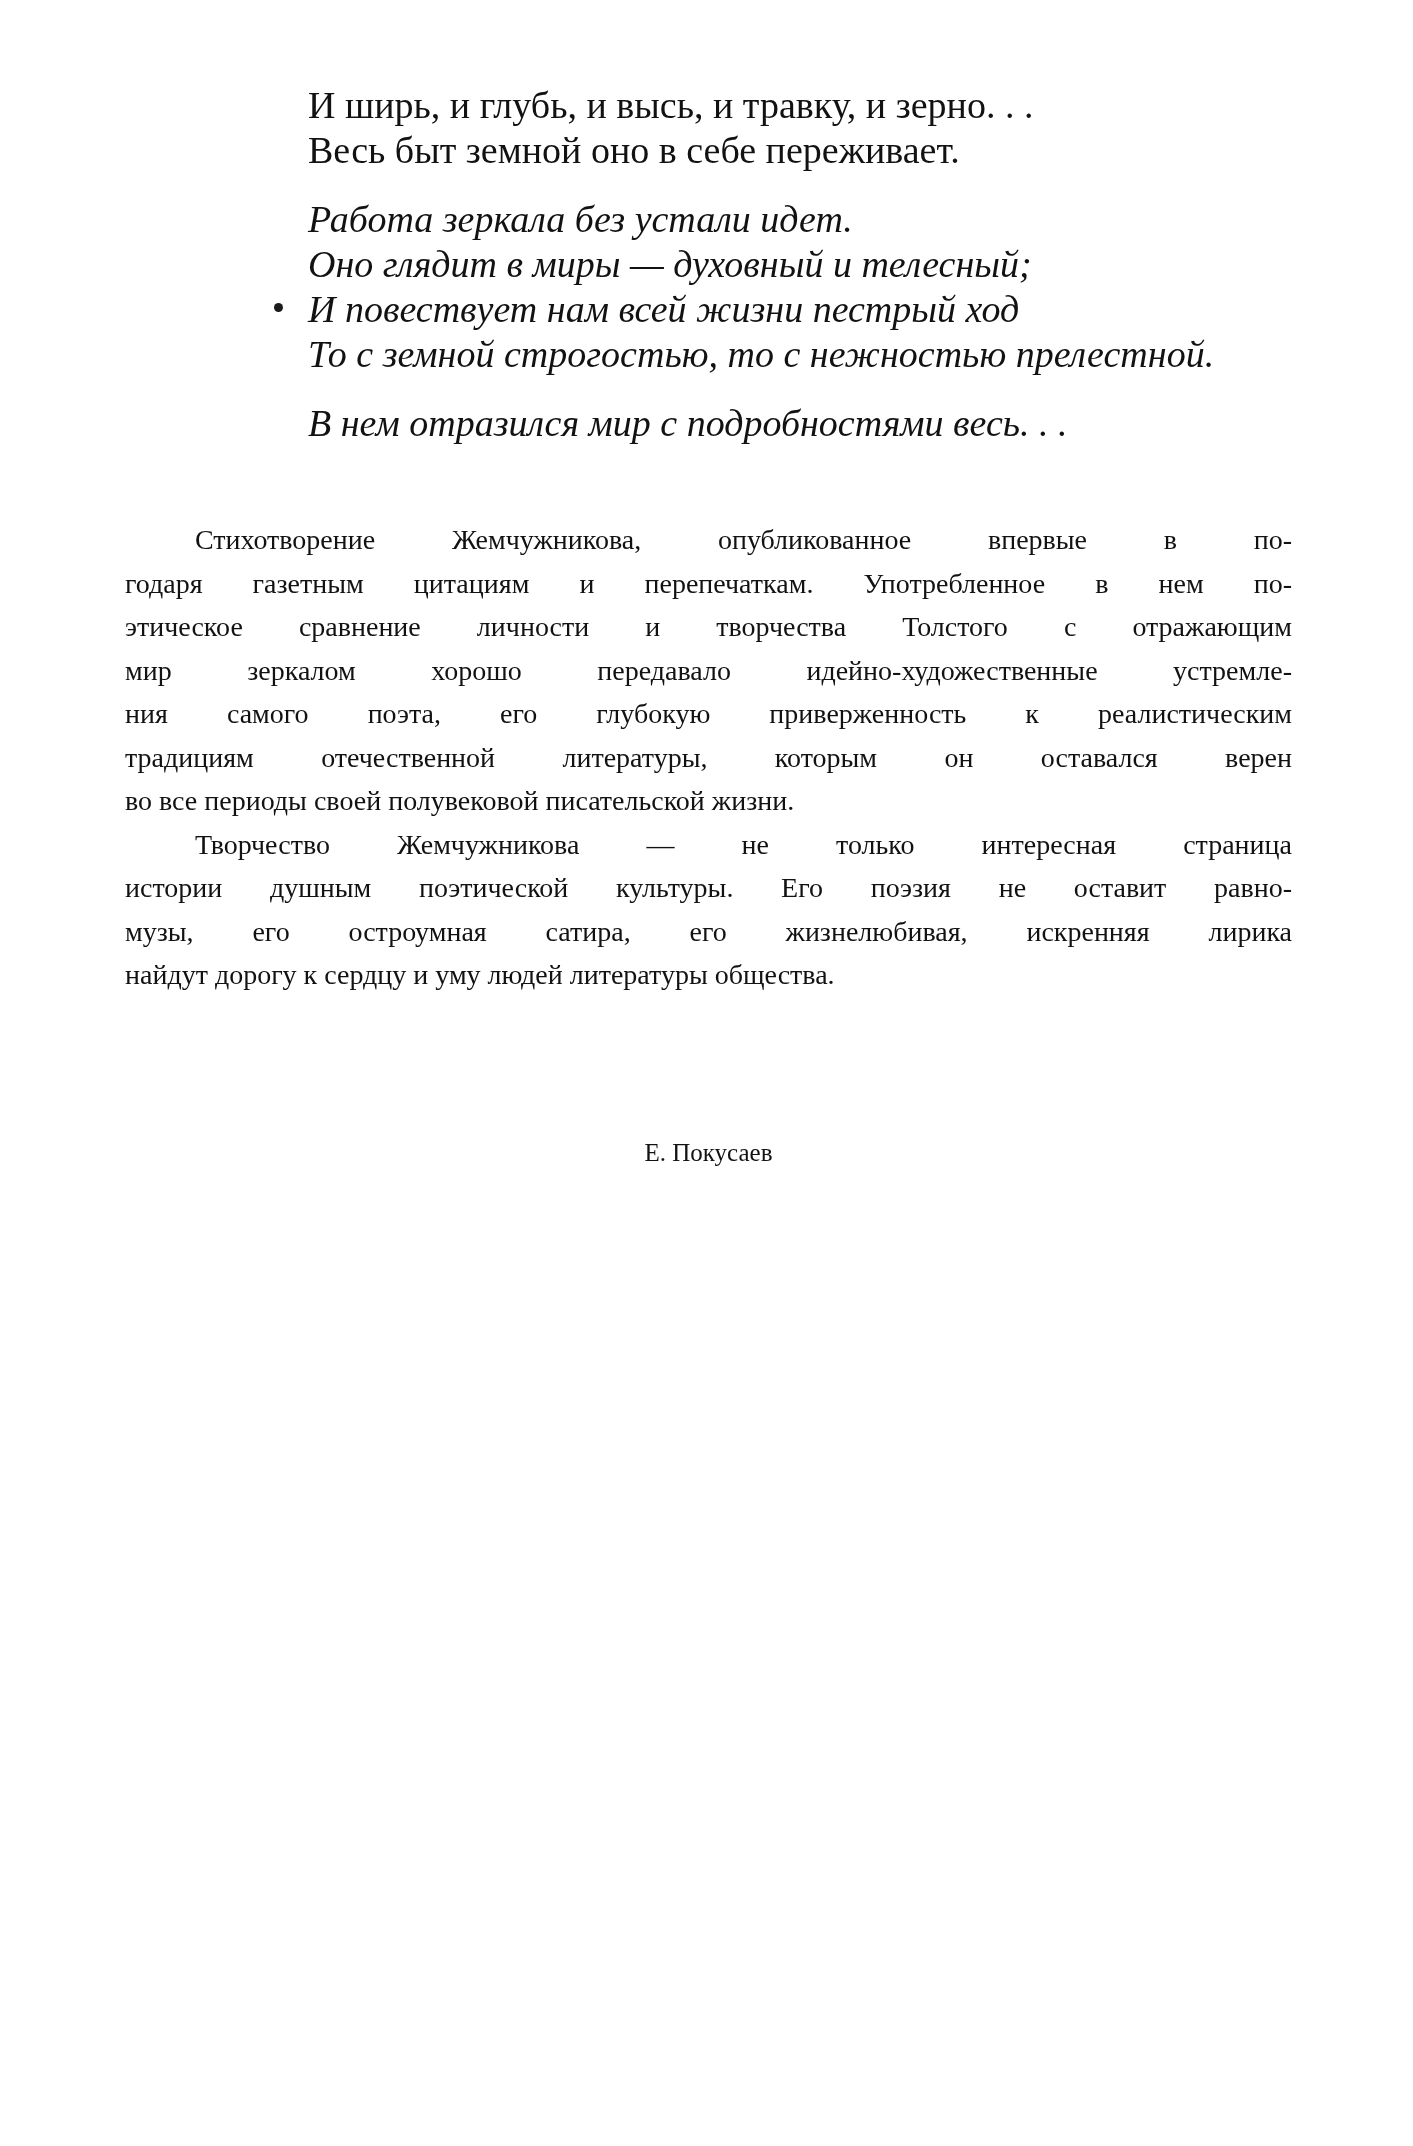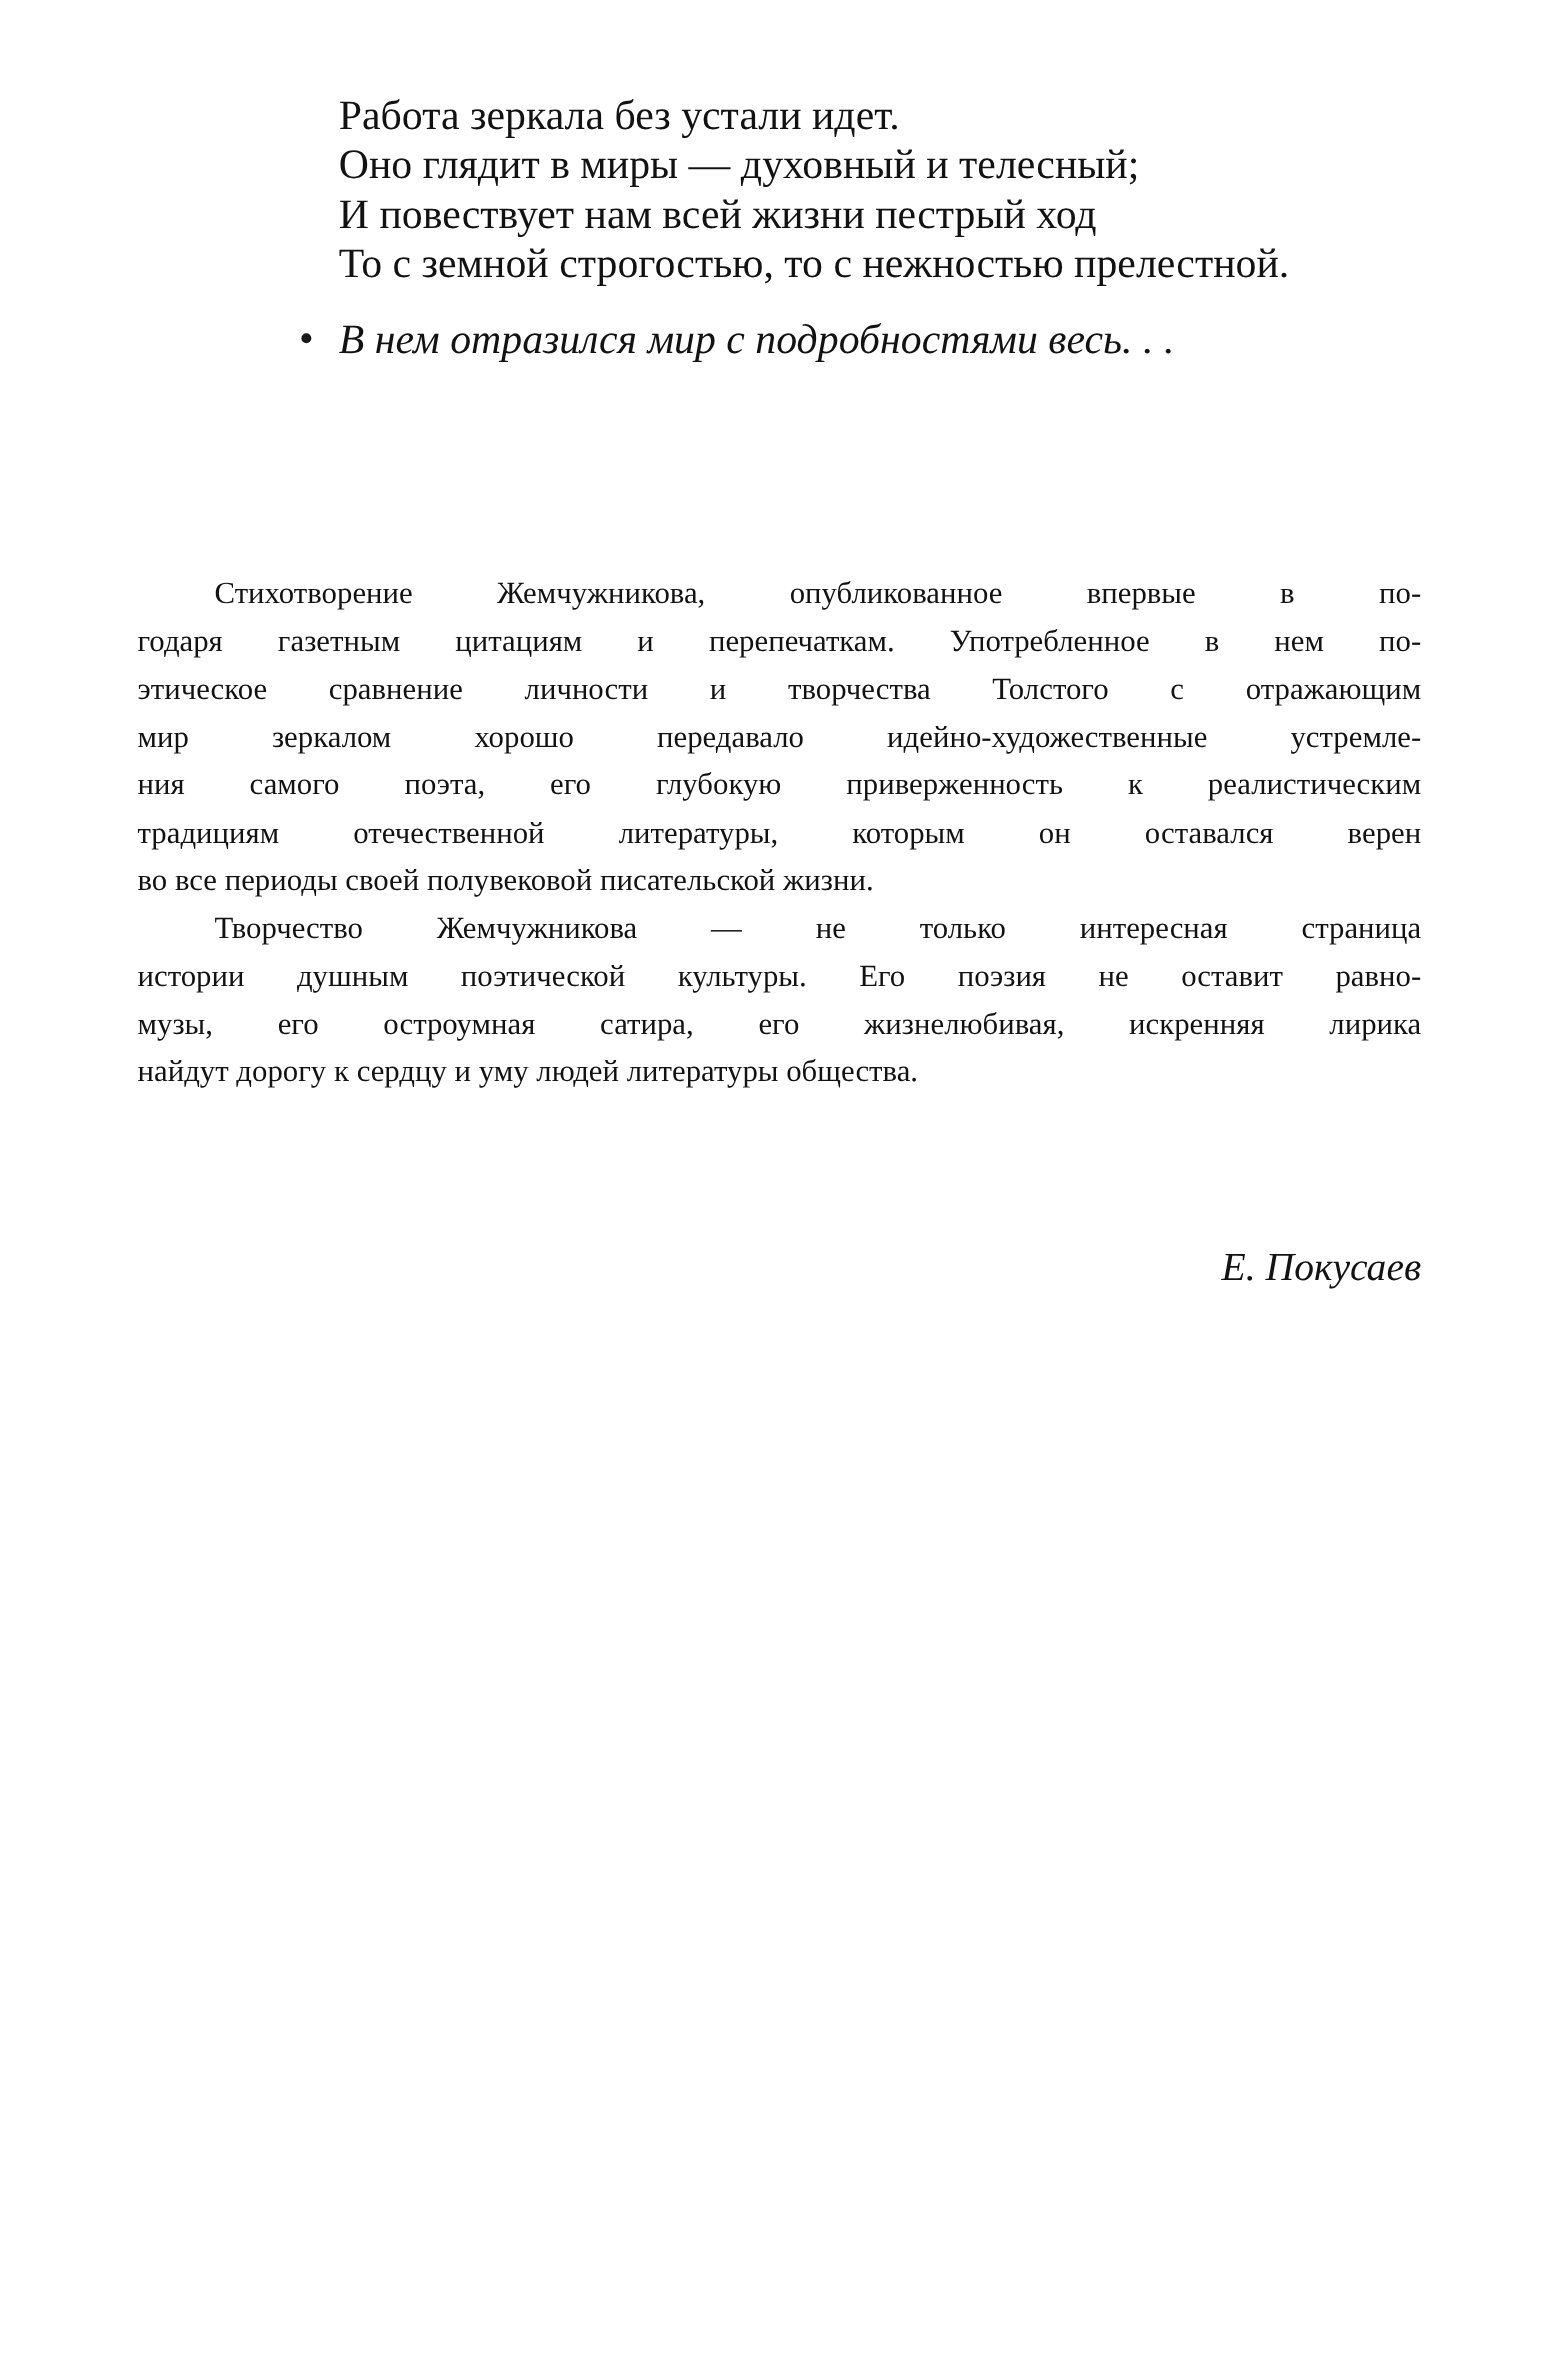--- a/index.html
+++ b/index.html
@@ -42,43 +42,46 @@
     text-align-last: justify;
   }
   .text-line.indent { text-indent: 70px; }
 
   
   .signature {
     position: absolute;
     left: 125px;
     top: 1130px;
     width: 1167px;
-    text-align: right;
-    font-style: italic;
-    font-size: 36px;
+    text-align: center;
+    font-size: 25px;
     line-height: 45px;
     white-space: nowrap;
   }
 
   
   .ink-speck {
     position: absolute;
     left: 274px;
     top: 303px;
     width: 9px;
     height: 9px;
     border-radius: 50%;
     background: #1a1a1a;
   }
 </style>
 </head>
 <body>
 
 <div class="page">
   <div class="poem" id="poem">
+      <div class="stanza">
+        <div class="poem-line">И ширь, и глубь, и высь, и травку, и зерно. . .</div>
+        <div class="poem-line">Весь быт земной оно в себе переживает.</div>
+      </div>
       <div class="stanza">
         <div class="poem-line">Работа зеркала без устали идет.</div>
         <div class="poem-line">Оно глядит в миры — духовный и телесный;</div>
         <div class="poem-line">И повествует нам всей жизни пестрый ход</div>
         <div class="poem-line">То с земной строгостью, то с нежностью прелестной.</div>
       </div>
       <div class="stanza">
         <div class="poem-line">В нем отразился мир с подробностями весь. . .</div>
       </div>
     </div>

